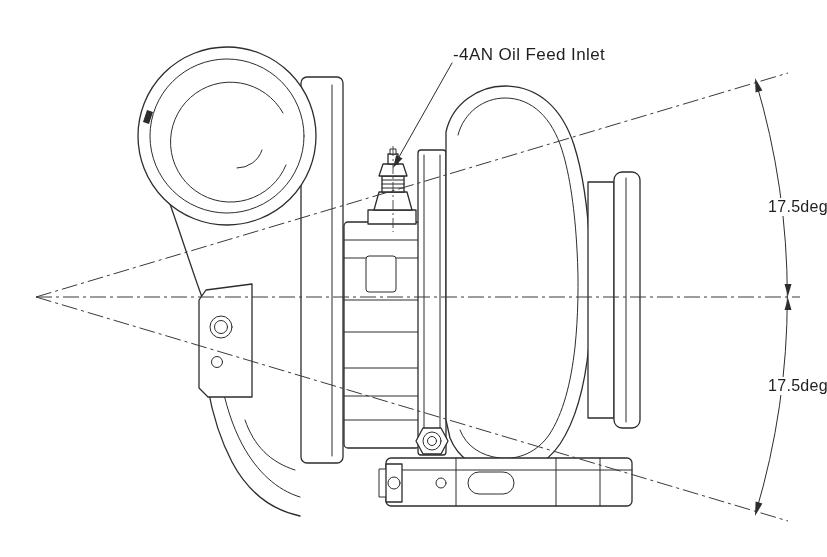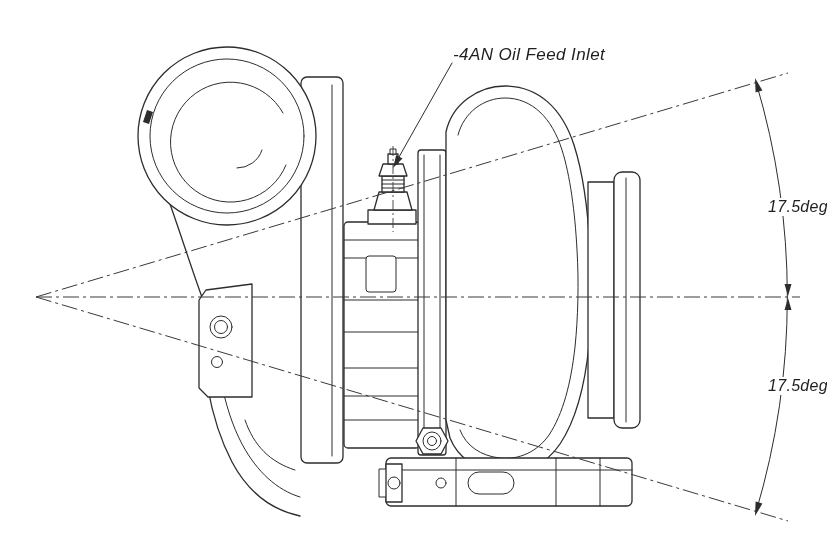--- a/index.html
+++ b/index.html
@@ -2,21 +2,20 @@
 <html><head>
 <meta charset="utf-8">
 <style>
   html,body{margin:0;padding:0;background:#ffffff;}
   body{font-family:"Liberation Sans", sans-serif;}
   .canvas{
     position:relative;
     width:827px;height:557px;
     background:#ffffff;
     overflow:hidden;
-    font-style:italic;
   }
   .canvas svg{position:absolute;left:0;top:0;}
   .label{
     position:absolute;
     color:#1f1f1f;
     white-space:nowrap;
     -webkit-user-select:none;user-select:none;
   }
   .oil-label{left:453px;top:45px;font-size:17px;letter-spacing:.4px;}
   .dim{font-size:16px;letter-spacing:.3px;background:#ffffff;padding:0 2px;}

